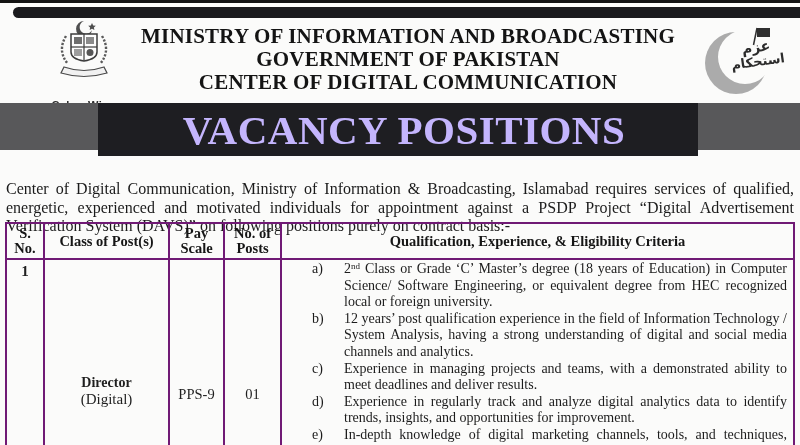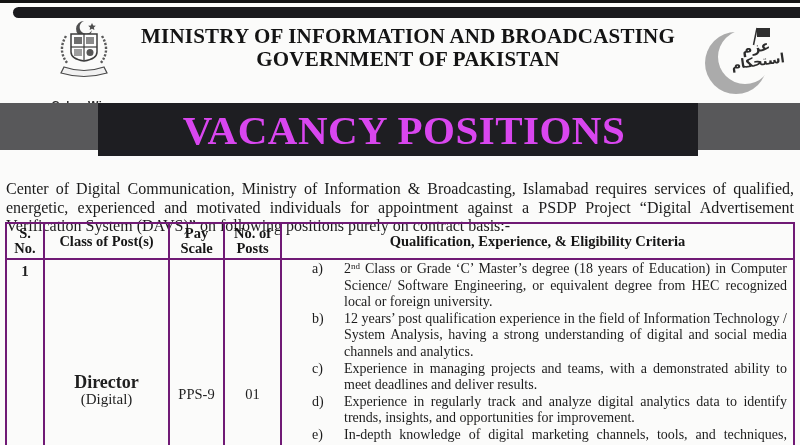--- a/index.html
+++ b/index.html
@@ -17,34 +17,34 @@
   .masthead-text .line{font-size:21px;line-height:23px;letter-spacing:.2px;white-space:nowrap;}
   .right-logo{position:absolute;right:8px;top:22px;width:98px;height:78px;}
   .right-logo .urdu{position:absolute;right:8px;top:18px;text-align:center;
                     font-family:"DejaVu Sans",sans-serif;font-weight:bold;color:#2c2c2c;
                     transform:rotate(-8deg);line-height:1.05;}
   .urdu-1{font-size:14px;} .urdu-2{font-size:13px;}
   
   .banner-strip{position:absolute;top:103px;left:0;width:800px;height:47px;background:#58585a;}
   .banner-box{position:absolute;top:103px;left:98px;width:600px;height:53px;background:#1e1e22;
               display:flex;align-items:center;justify-content:center;}
-  .banner-title{color:#d946ef;font-weight:bold;font-size:41px;letter-spacing:.5px;margin-left:12px;}
+  .banner-title{color:#c4b5fd;font-weight:bold;font-size:41px;letter-spacing:.5px;margin-left:12px;}
   
   .intro{position:absolute;top:164px;left:6px;width:788px;font-size:16px;line-height:18.5px;
          text-align:justify;color:#1b1b1b;}
   
   table.jobs{position:absolute;top:222px;left:5px;width:790px;border-collapse:collapse;
              table-layout:fixed;}
   table.jobs th,table.jobs td{border:2px solid #701a75;}
   table.jobs th{font-size:14.5px;font-weight:bold;text-align:center;vertical-align:middle;
                 line-height:15px;padding:2px 1px;height:30px;color:#161616;}
   table.jobs td{vertical-align:top;}
   .cell-serial{text-align:center;font-weight:bold;font-size:15px;padding-top:3px;}
   .cell-post{text-align:center;padding-top:114px;font-size:15px;line-height:17px;}
-  .post-name{font-weight:bold;font-size:18px;display:block;}
+  .post-name{font-weight:bold;font-size:14px;display:block;}
   .post-sub{display:block;}
   .cell-pay,.cell-posts{text-align:center;padding-top:126px;font-size:14.5px;}
   .cell-criteria{padding:1px 6px 0 0;height:300px;}
   .crit-item{position:relative;padding-left:62px;text-align:justify;font-size:14px;
              line-height:16.6px;color:#1c1c1c;}
   .crit-label{position:absolute;left:30px;top:0;}
   sup{font-size:9px;line-height:0;vertical-align:4px;}
 </style>
 </head>
 <body>
@@ -70,20 +70,21 @@
         <path d="M58 16 q9 15 -2 28" fill="none" stroke="#5a5a5a" stroke-width="2.4" stroke-dasharray="2.2 1.6"></path>
         <path d="M20 47 q20 7 40 0 l3 6 q-23 7 -46 0 Z" fill="#f1f1f1" stroke="#4a4a4a" stroke-width="1.2"></path>
       </svg>
     </span>
     <div class="emblem-caption">Cyber Wing</div>
   </div>
 
   <div class="masthead-text">
     <div class="line">MINISTRY OF INFORMATION AND BROADCASTING</div>
     <div class="line">GOVERNMENT OF PAKISTAN</div>
+    <div class="line">CENTER OF DIGITAL COMMUNICATION</div>
   </div>
 
   <div class="right-logo">
     <span>
       <svg width="98" height="78" viewBox="0 0 98 78">
         <circle cx="42" cy="41" r="31" fill="#ababab"></circle>
         <circle cx="51" cy="35" r="27" fill="#fbfbfa"></circle>
         <rect x="63" y="6" width="13" height="9" fill="#2f2f2f"></rect>
         <path d="M63 6 l-3.5 17" stroke="#2f2f2f" stroke-width="1.5" fill="none"></path>
       </svg>

